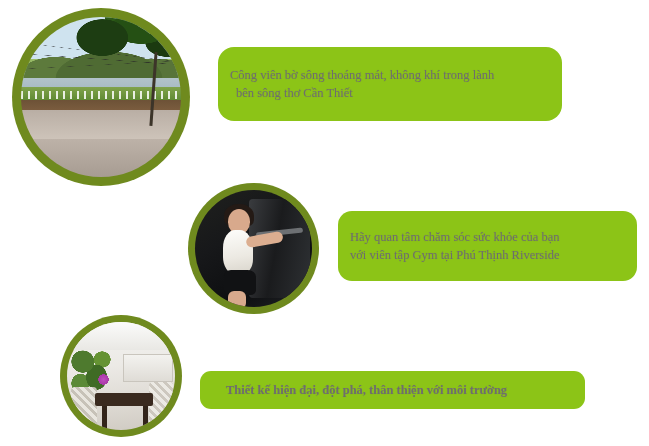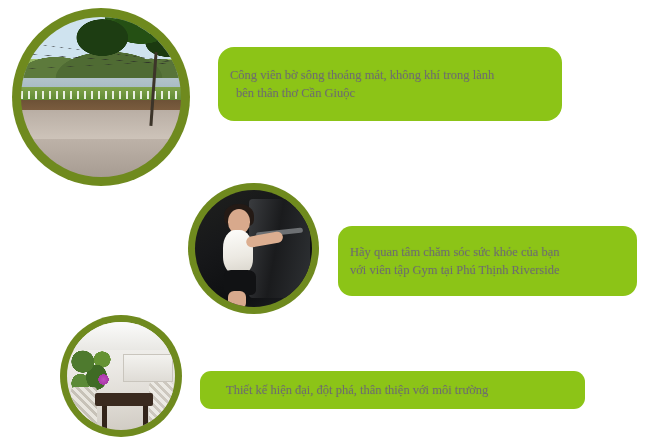--- a/index.html
+++ b/index.html
@@ -39,23 +39,23 @@
     font-size: 12.5px;
     line-height: 18px;
     white-space: nowrap;
     text-shadow: 0 0 1px rgba(110,110,110,0.25);
   }
 
   #callout-1 { left: 218px; top: 47px;  width: 344px; height: 74px; border-radius: 16px; padding: 0 0 0 12px; }
   #callout-1 .line-1 { padding-left: 0px; }
   #callout-1 .line-2 { padding-left: 6px; }
 
-  #callout-2 { left: 338px; top: 211px; width: 299px; height: 70px; border-radius: 14px; padding: 0 0 0 12px; margin-top: 15px; }
-
-  #callout-3 { left: 200px; top: 371px; width: 385px; height: 38px; border-radius: 11px; padding: 0 0 0 26px; }
+  #callout-2 { left: 338px; top: 211px; width: 299px; height: 70px; border-radius: 14px; padding: 0 0 0 12px; }
+
+  #callout-3 { left: 200px; top: 371px; width: 385px; height: 38px; border-radius: 11px; padding: 0 0 0 26px; font-weight: bold; }
 
   
   .photo-circle {
     position: absolute;
     border-radius: 50%;
     overflow: hidden;
     box-sizing: border-box;
   }
   .photo-inner {
     position: absolute;
@@ -281,21 +281,21 @@
       <div class="hills"></div>
       <div class="railing"></div>
       <div class="wires"></div>
       <div class="canopy"></div>
       <div class="trunk"></div>
     </div>
   </div>
 
   <div class="callout" id="callout-1">
     <div class="line line-1">Công viên bờ sông thoáng mát, không khí trong lành</div>
-    <div class="line line-2">bên thân thơ Cần Giuộc</div>
+    <div class="line line-2">bên sông thơ Cần Thiết</div>
   </div>
 
   <div class="photo-circle" id="photo-gym">
     <div class="photo-inner">
       <div class="machine"></div>
       <div class="machine-bar"></div>
       <div class="hair"></div>
       <div class="head"></div>
       <div class="torso"></div>
       <div class="arm"></div>

